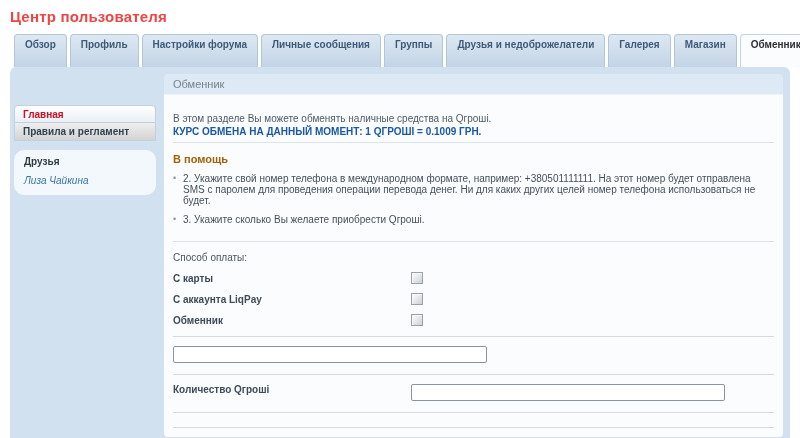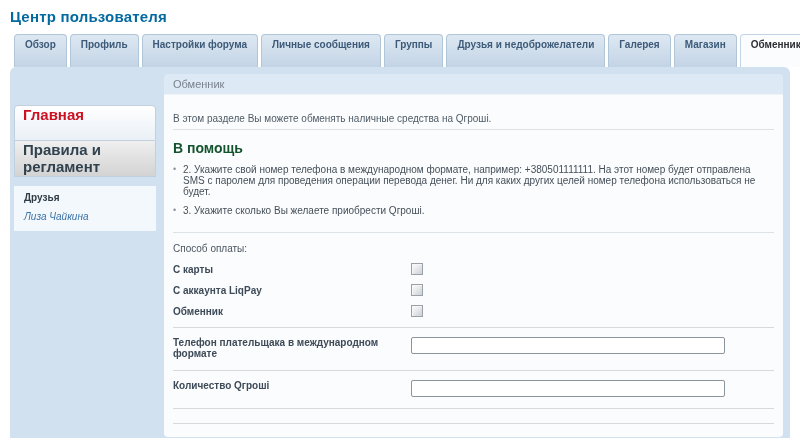--- a/index.html
+++ b/index.html
@@ -1,56 +1,56 @@
 <!DOCTYPE html>
 <html style="--accent-red: #cc1122; --agreement-red: #e0114b; --rate-blue: #1958a7; --link-blue: #3a72a8;"><head>
 <meta charset="utf-8">
 <style>
   * { box-sizing: border-box; margin: 0; padding: 0; }
   html, body { width: 800px; height: 438px; overflow: hidden; background: #fff;
     font-family: "Liberation Sans", sans-serif; }
   .page { padding: 8px 10px 0 10px; }
-  .page-title { font-size: 15px; font-weight: bold; color: #0369a1; margin: 0 0 9px 0; letter-spacing: 0.2px; }
+  .page-title { font-size: 15px; font-weight: bold; color: #ef4444; margin: 0 0 9px 0; letter-spacing: 0.2px; }
 
   
   .tabs { display: flex; gap: 3px; margin-left: 4px; align-items: flex-end; }
   .tab { font-size: 10px; font-weight: bold; color: #3d5a78; padding: 4px 10px 17px 10px;
     background: linear-gradient(#dde8f2, #c3d4e6); border: 1px solid #b2c6da; border-bottom: none;
     border-radius: 4px 4px 0 0; cursor: pointer; white-space: nowrap; }
   .tab.active { background: #fbfcfd; color: #2b2f33; border-color: #c3d4e6; }
 
   
   .wrapper { background: #d2e1f0; border-radius: 6px; height: 378px; overflow: hidden;
     display: flex; padding: 7px 7px 8px 4px; }
 
   
   .sidebar { width: 142px; flex: none; padding-top: 31px; margin-right: 8px; }
-  .nav-item { height: 36px; line-height: 17px; font-size: 15px; font-weight: bold;
+  .nav-item { height: 18px; line-height: 17px; font-size: 10px; font-weight: bold;
     padding: 0 8px; border: 1px solid #c2d0de; cursor: pointer; }
   .nav-item.first { border-radius: 4px 4px 0 0; background: linear-gradient(#ffffff, #eaf0f6);
     color: var(--accent-red, #cc1122); }
   .nav-item.second { border-top: none; background: linear-gradient(#efefef, #d3d3d3); color: #31424f; }
-  .friends-box { margin-top: 9px; background: #f3f8fc; border-radius: 1px; padding: 6px 10px 7px 10px; }
+  .friends-box { margin-top: 9px; background: #f3f8fc; border-radius: 10px; padding: 6px 10px 7px 10px; }
   .friends-title { font-size: 10px; font-weight: bold; color: #2f3c46; margin-bottom: 3px; }
   .friend-link { font-size: 10px; font-style: italic; color: var(--link-blue, #3a72a8);
     text-decoration: none; cursor: pointer; display: inline-block; }
 
   
   .panel { flex: 1; display: flex; flex-direction: column; min-width: 0; }
   .panel-header { height: 21px; line-height: 20px; font-size: 11px; color: #78828c;
     background: #dde9f4; border-radius: 4px 4px 0 0; padding: 0 9px; border-bottom: 1px solid #eef3f8; }
   .panel-body { flex: 1; background: #fbfcfd; border-radius: 0 0 4px 4px; padding: 15px 9px; overflow: hidden; }
 
   .section-intro { padding: 3px 0 5px 0; border-bottom: 1px solid #dde2e6; }
   .intro-text { font-size: 10px; color: #4f5b66; line-height: 11px; }
   .rate-text { font-size: 10px; font-weight: bold; color: var(--rate-blue, #1958a7);
     line-height: 11px; margin-top: 2px; }
 
   .section-help { padding: 8px 0 8px 0; border-bottom: 1px solid #dde2e6; }
-  .help-heading { font-size: 14px; font-weight: bold; color: #14532d; margin: 2px 0 6px 0; }
+  .help-heading { font-size: 11px; font-weight: bold; color: #a16207; margin: 2px 0 6px 0; }
   .help-list { list-style: none; }
   .help-list li { font-size: 10px; color: #454f59; line-height: 11px; margin: 8px 0; padding-left: 10px; position: relative; }
   .help-list li::before { content: "•"; position: absolute; left: 0; top: 0; color: #8a949d; font-size: 9px; }
 
   .form-row { display: flex; align-items: flex-start; }
   .row-label { width: 238px; flex: none; font-size: 10px; font-weight: bold; color: #3d4a57; line-height: 11px; }
 
   .section-payment { padding: 8px 0 10px 0; border-bottom: 1px solid #d9d9d9; }
   .payment-caption { font-size: 10px; color: #4a5560; margin: 2px 0 8px 0; }
   .payment-row { margin-top: 10px; }
@@ -93,20 +93,21 @@
         <a class="friend-link">Лиза Чайкина</a>
       </div>
     </div>
 
     <div class="panel">
       <div class="panel-header">Обменник</div>
       <div class="panel-body">
 
         <div class="section-intro">
           <div class="intro-text">В этом разделе Вы можете обменять наличные средства на Qгроші.</div>
+          <div class="rate-text">КУРС ОБМЕНА НА ДАННЫЙ МОМЕНТ: 1 QГРОШІ = 0.1009 ГРН.</div>
         </div>
 
         <div class="section-help">
           <div class="help-heading">В помощь</div>
           <ul class="help-list">
             <li>2. Укажите свой номер телефона в международном формате, например: +380501111111. На этот номер будет отправлена SMS с паролем для проведения операции перевода денег. Ни для каких других целей номер телефона использоваться не будет.</li>
             <li>3. Укажите сколько Вы желаете приобрести Qгроші.</li>
           </ul>
         </div>
 
@@ -120,21 +121,20 @@
             <div class="row-label">С аккаунта LiqPay</div>
             <span class="checkbox"></span>
           </div>
           <div class="form-row payment-row">
             <div class="row-label">Обменник</div>
             <span class="checkbox"></span>
           </div>
         </div>
 
         <div class="section-field form-row">
-          <div class="row-label">Телефон плательщака в международном формате</div>
           <input type="text" class="text-input" value="" style="">
         </div>
 
         <div class="section-field form-row">
           <div class="row-label">Количество Qгроші</div>
           <input type="text" class="text-input" value="" style="">
         </div>
 
         <div class="section-agree form-row">
           

